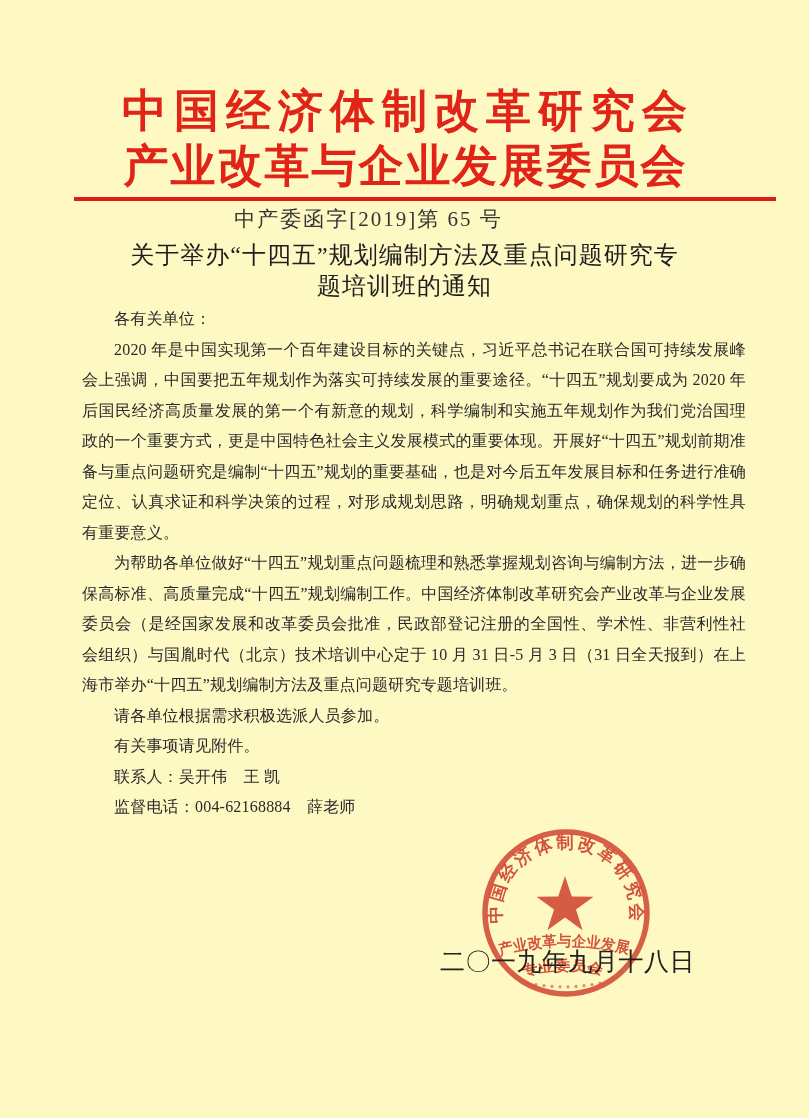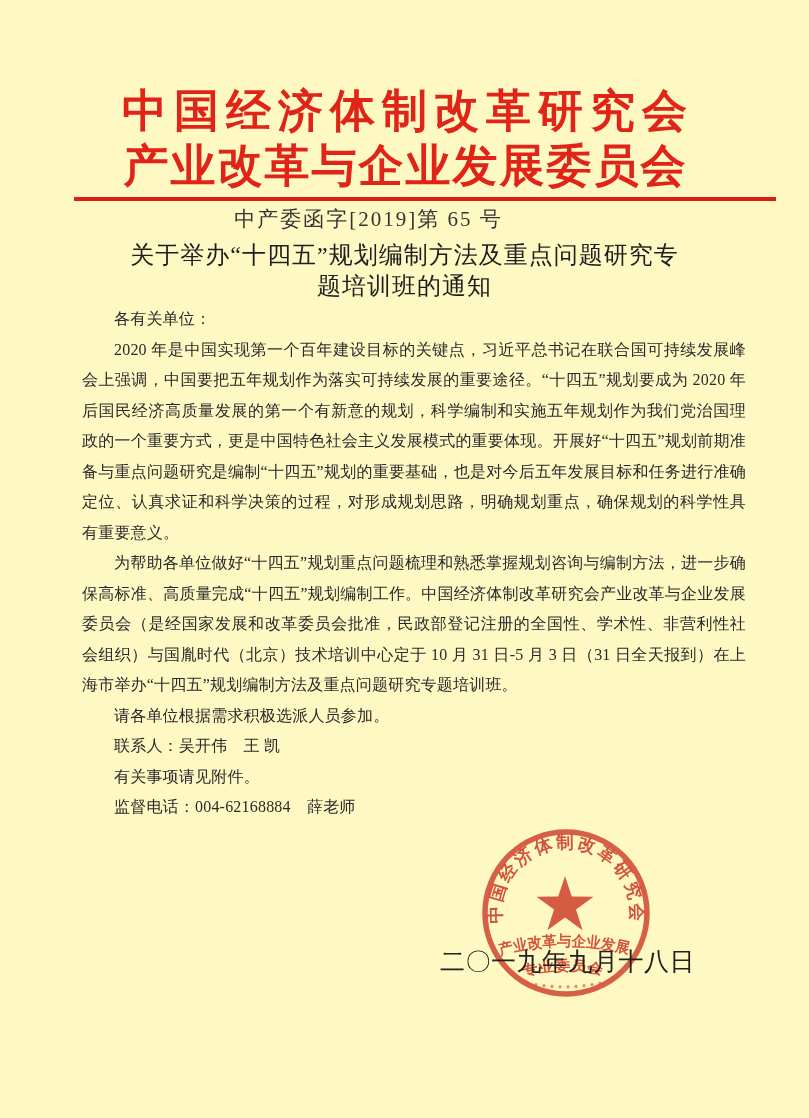--- a/index.html
+++ b/index.html
@@ -94,22 +94,22 @@
   <div class="title">
     <div>关于举办“十四五”规划编制方法及重点问题研究专</div>
     <div>题培训班的通知</div>
   </div>
 
   <div class="bodytext">
     <p class="salutation">各有关单位：</p>
     <p>2020 年是中国实现第一个百年建设目标的关键点，习近平总书记在联合国可持续发展峰会上强调，中国要把五年规划作为落实可持续发展的重要途径。“十四五”规划要成为 2020 年后国民经济高质量发展的第一个有新意的规划，科学编制和实施五年规划作为我们党治国理政的一个重要方式，更是中国特色社会主义发展模式的重要体现。开展好“十四五”规划前期准备与重点问题研究是编制“十四五”规划的重要基础，也是对今后五年发展目标和任务进行准确定位、认真求证和科学决策的过程，对形成规划思路，明确规划重点，确保规划的科学性具有重要意义。</p>
     <p>为帮助各单位做好“十四五”规划重点问题梳理和熟悉掌握规划咨询与编制方法，进一步确保高标准、高质量完成“十四五”规划编制工作。中国经济体制改革研究会产业改革与企业发展委员会（是经国家发展和改革委员会批准，民政部登记注册的全国性、学术性、非营利性社会组织）与国胤时代（北京）技术培训中心定于 10 月 31 日-5 月 3 日（31 日全天报到）在上海市举办“十四五”规划编制方法及重点问题研究专题培训班。</p>
     <p>请各单位根据需求积极选派人员参加。</p>
+    <p>有关事项请见附件。</p>
     <p>联系人：吴开伟　王 凯</p>
-    <p>有关事项请见附件。</p>
     <p>监督电话：004-62168884　薛老师</p>
   </div>
 
   <div class="seal">
     <svg viewBox="0 0 176 180" width="176" height="180">
       <defs>
         <path id="ringPath" d="M 23.8 100.2 A 65 65 0 1 1 152.2 100.2" fill="none"></path>
         <path id="bannerPath" d="M 22 132 Q 88 114 156 132" fill="none"></path>
         <path id="subPath" d="M 45 153 Q 88 142 131 153" fill="none"></path>
       </defs>

